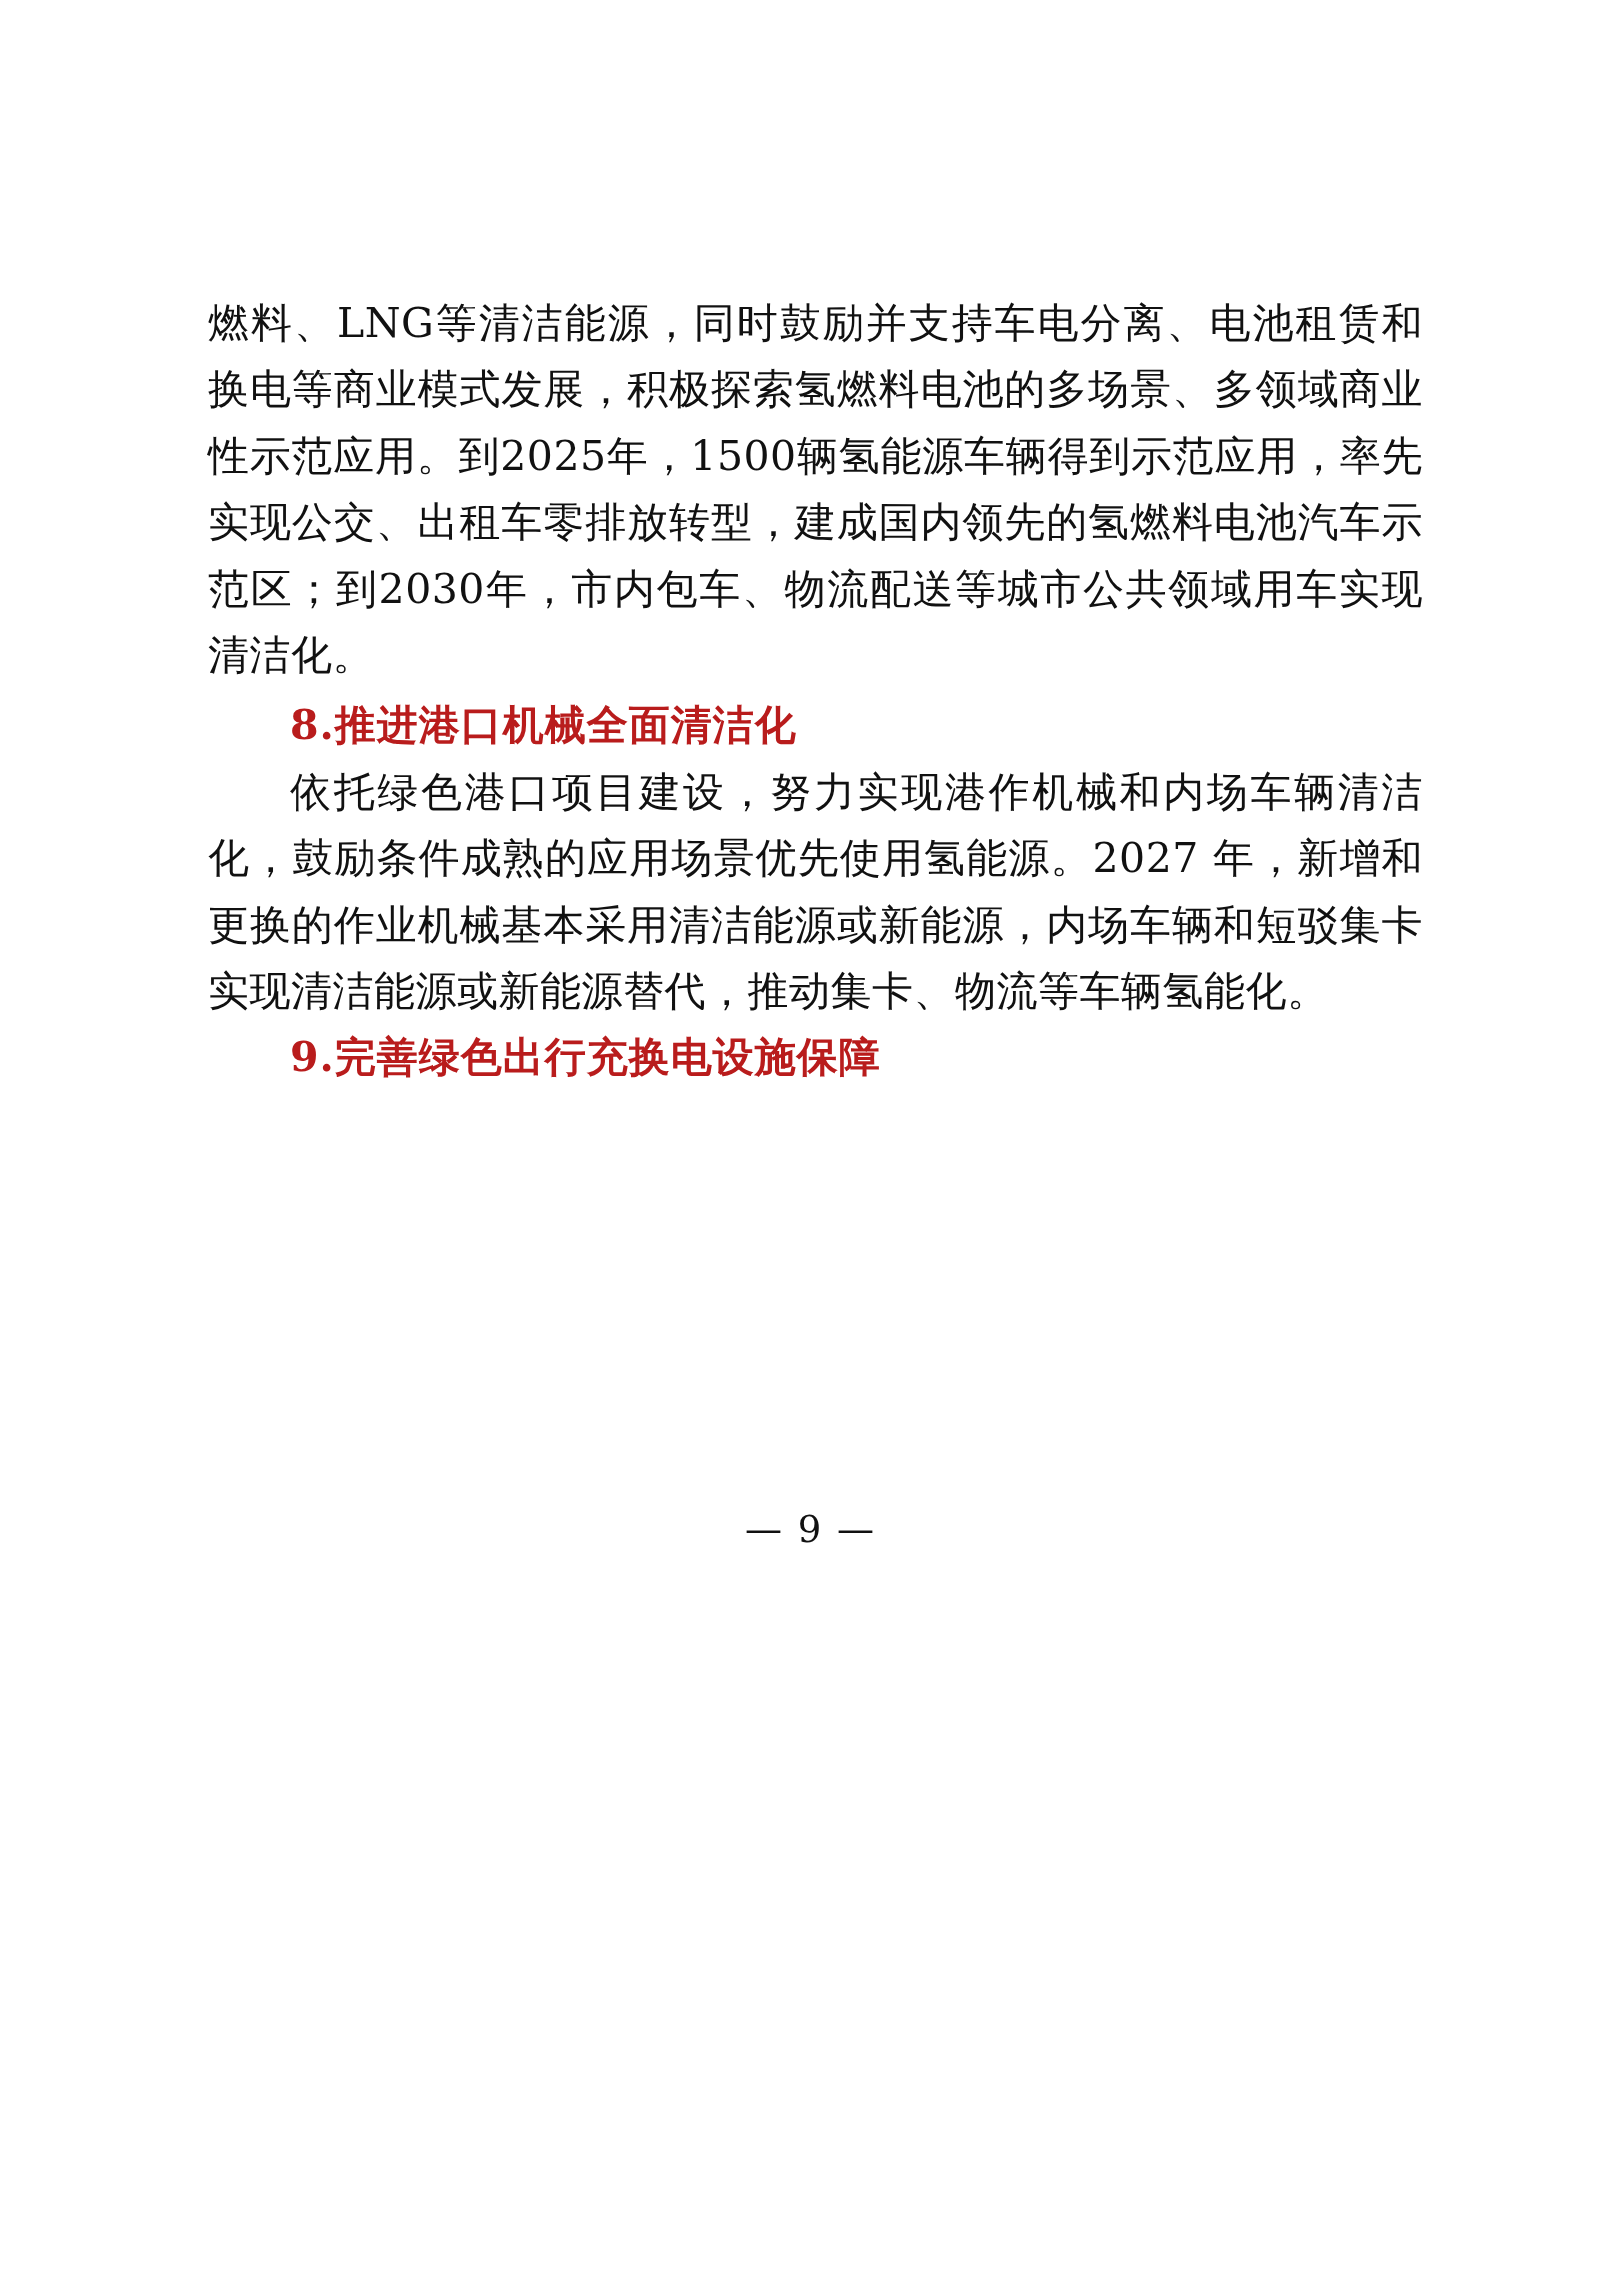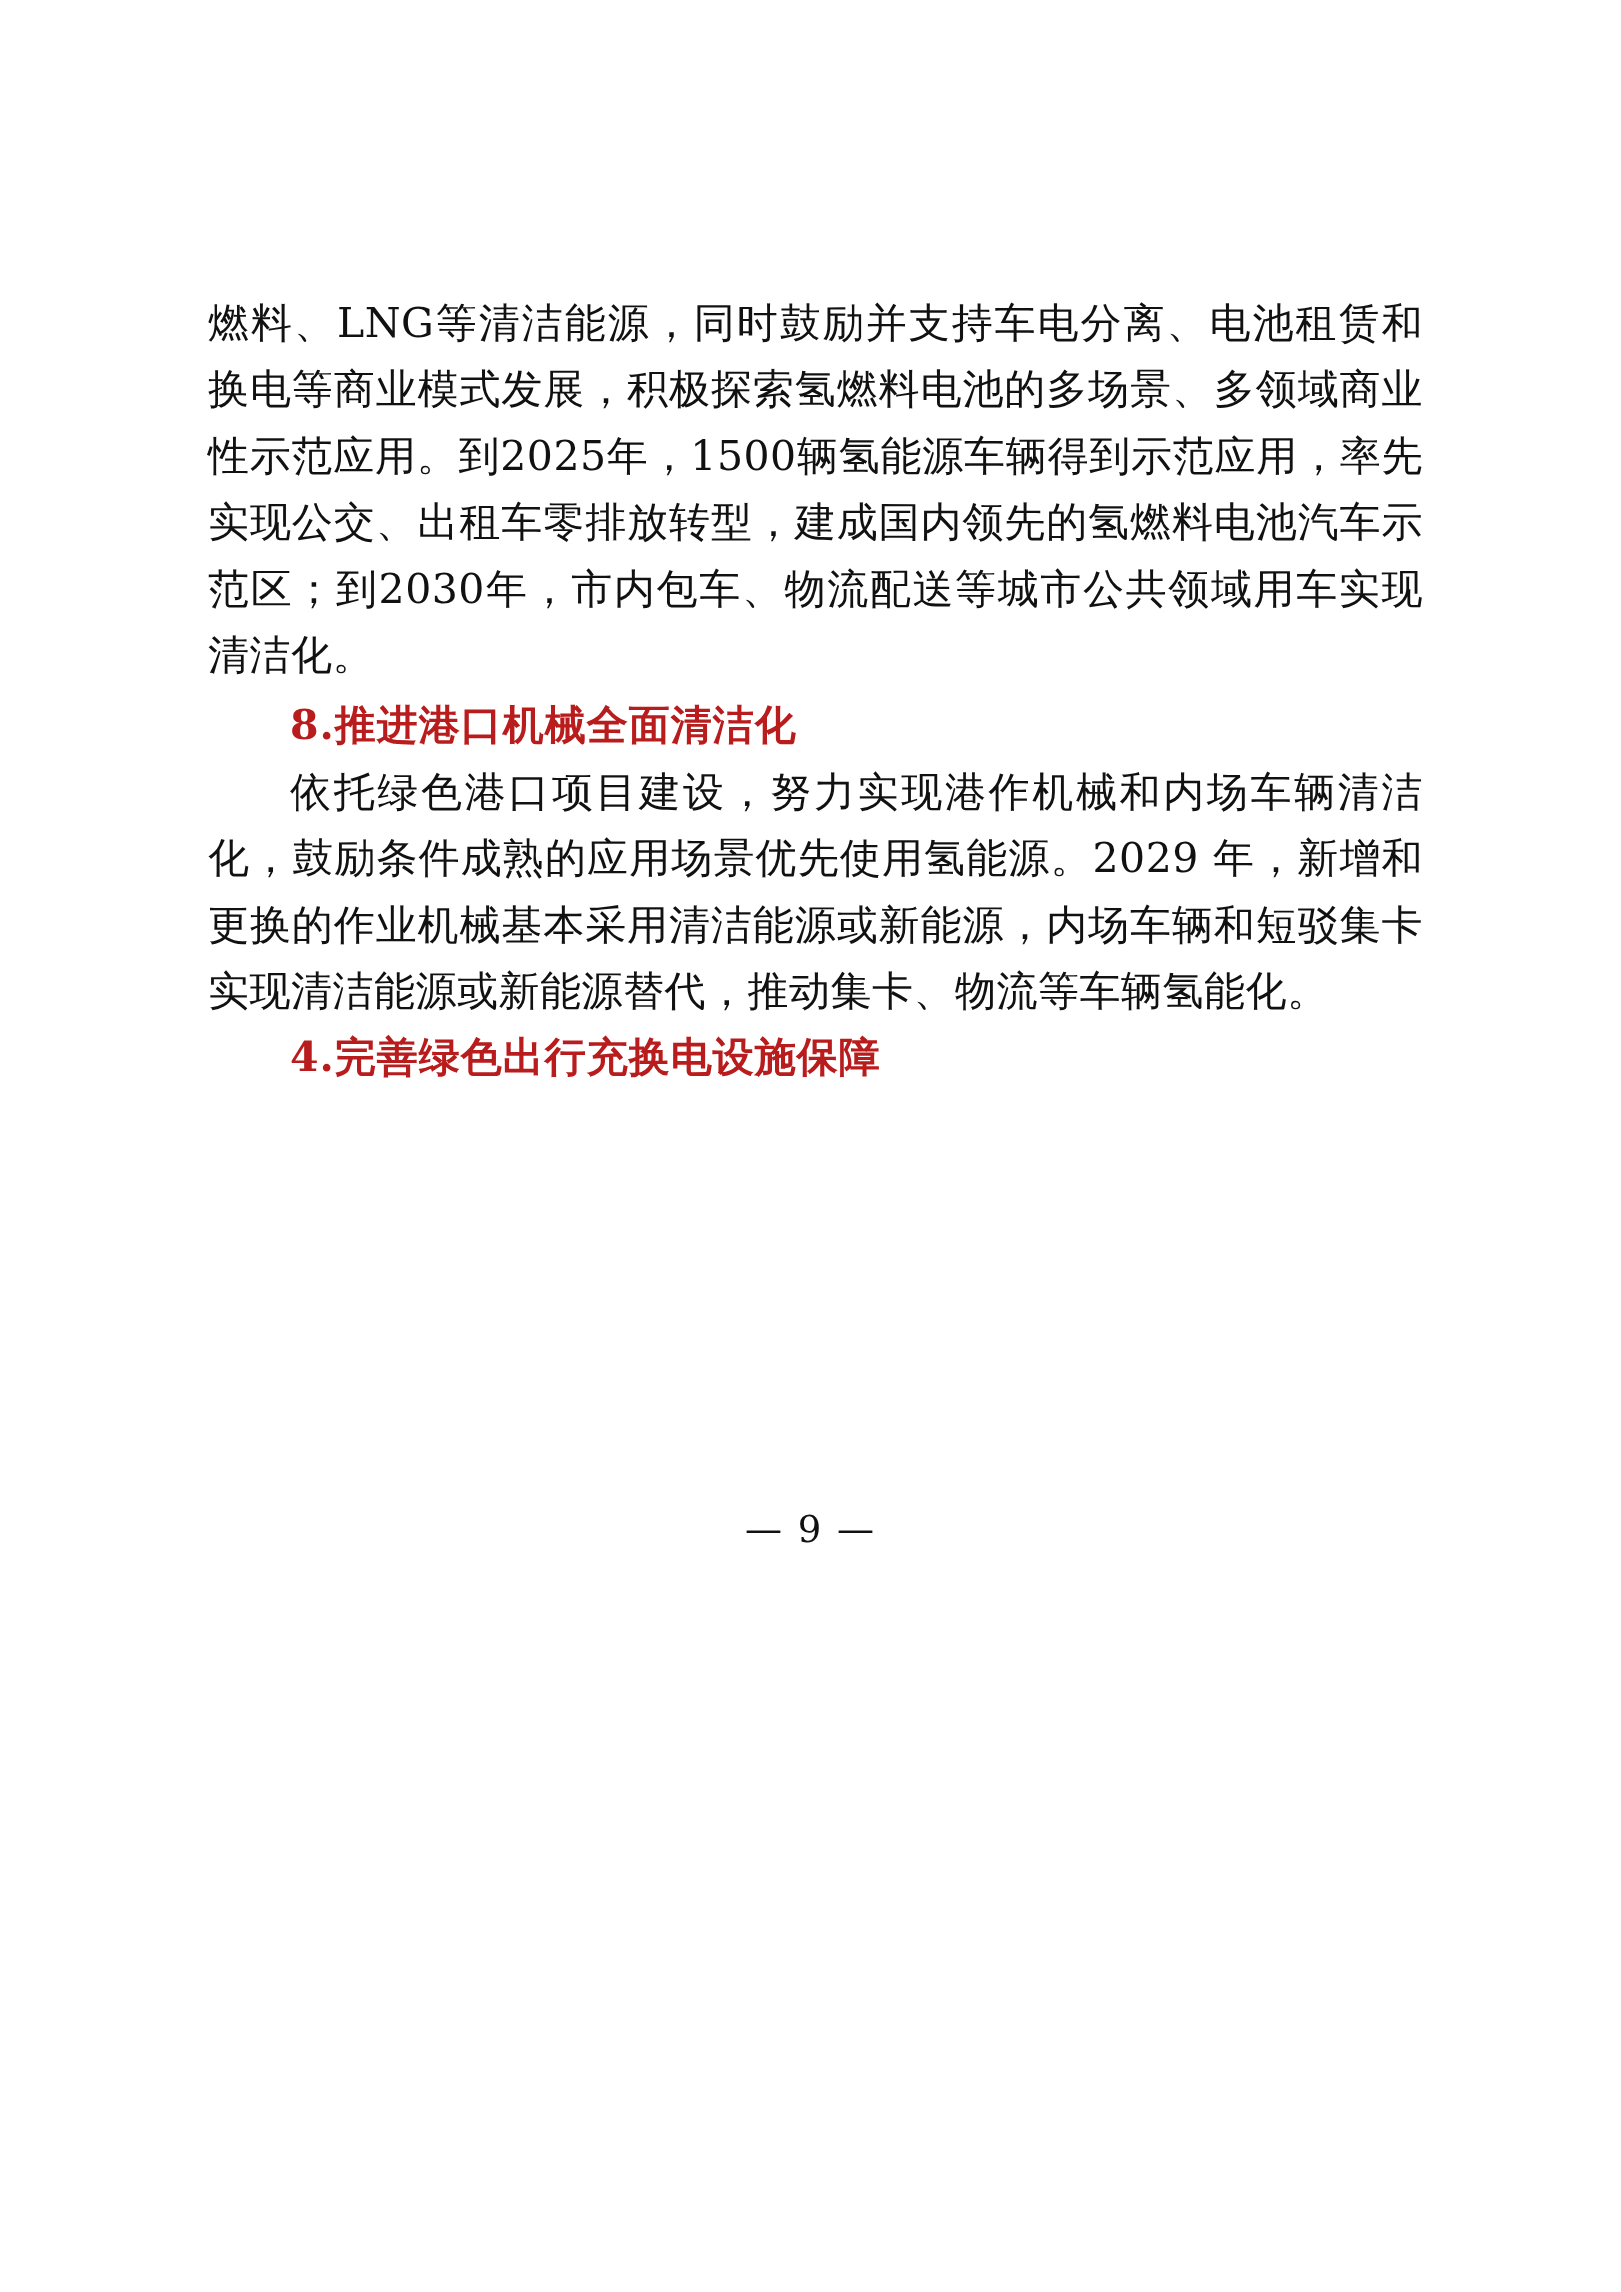--- a/index.html
+++ b/index.html
@@ -61,18 +61,18 @@
   .spacer-s { height: 3.9px; }
 </style>
 </head>
 <body>
 
 <div class="page">
   <div class="content">
     <p class="para">燃料、LNG等清洁能源，同时鼓励并支持车电分离、电池租赁和换电等商业模式发展，积极探索氢燃料电池的多场景、多领域商业性示范应用。到2025年，1500辆氢能源车辆得到示范应用，率先实现公交、出租车零排放转型，建成国内领先的氢燃料电池汽车示范区；到2030年，市内包车、物流配送等城市公共领域用车实现清洁化。</p>
     <div class="spacer-s"></div>
     <p class="heading">8.推进港口机械全面清洁化</p>
-    <p class="para indent">依托绿色港口项目建设，努力实现港作机械和内场车辆清洁化，鼓励条件成熟的应用场景优先使用氢能源。2029 年，新增和更换的作业机械基本采用清洁能源或新能源，内场车辆和短驳集卡实现清洁能源或新能源替代，推动集卡、物流等车辆氢能化。</p>
-    <p class="heading">4.完善绿色出行充换电设施保障</p>
+    <p class="para indent">依托绿色港口项目建设，努力实现港作机械和内场车辆清洁化，鼓励条件成熟的应用场景优先使用氢能源。2027 年，新增和更换的作业机械基本采用清洁能源或新能源，内场车辆和短驳集卡实现清洁能源或新能源替代，推动集卡、物流等车辆氢能化。</p>
+    <p class="heading">9.完善绿色出行充换电设施保障</p>
   </div>
   <div class="footer">— 9 —</div>
 </div>
 
 
 </body></html>

